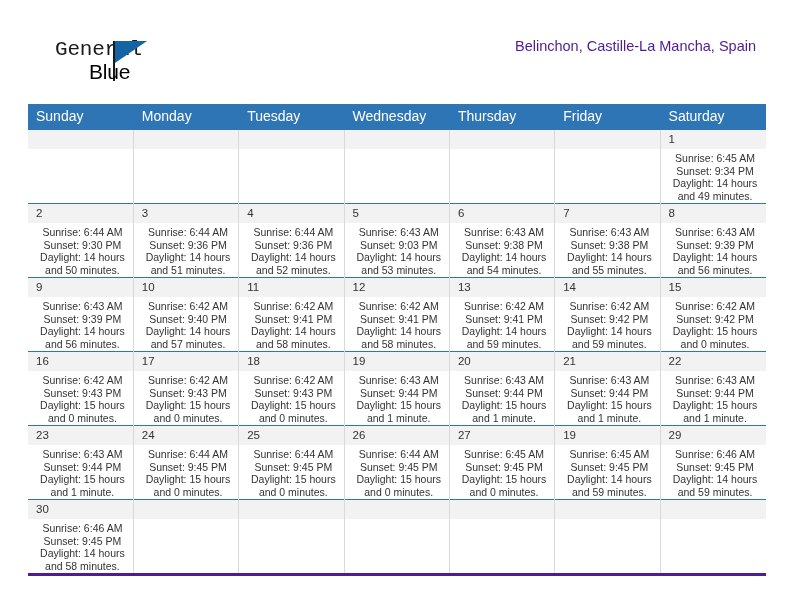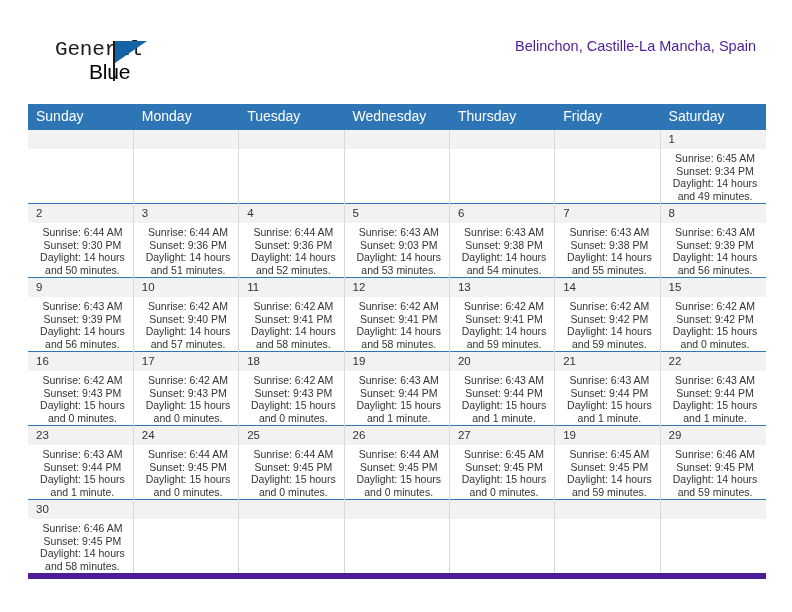--- a/index.html
+++ b/index.html
@@ -114,21 +114,21 @@
   }
   .calendar td {
     vertical-align: top;
     padding: 0;
     height: 73px;
     border-top: 1px solid #2e75b6;
     border-right: 1px solid #d9d9d9;
     background: #ffffff;
   }
   .calendar td:last-child { border-right: none; }
-  .calendar tr:last-child td { border-bottom: 6px solid #4c1d95; }
+  .calendar tr:last-child td { border-bottom: 3px solid #4c1d95; }
 
   .daynum {
     background: #f2f2f2;
     font-size: 11.5px;
     color: #333333;
     padding: 3px 0 3px 8px;
     height: 13px;
     line-height: 13px;
   }
   .daynum.empty-cell {

